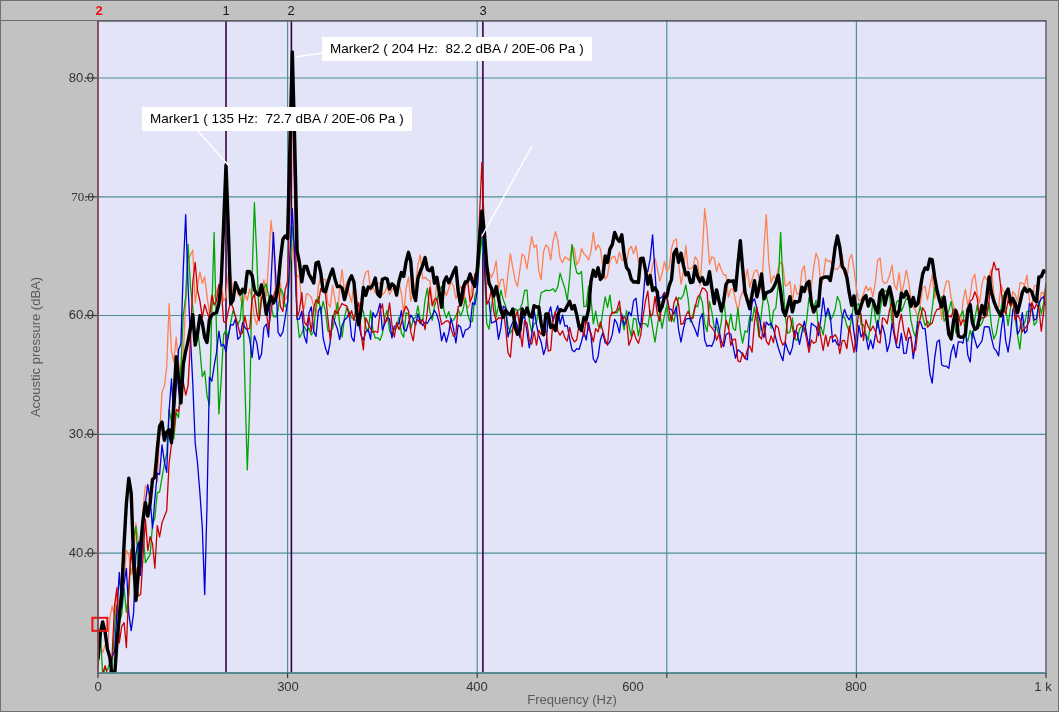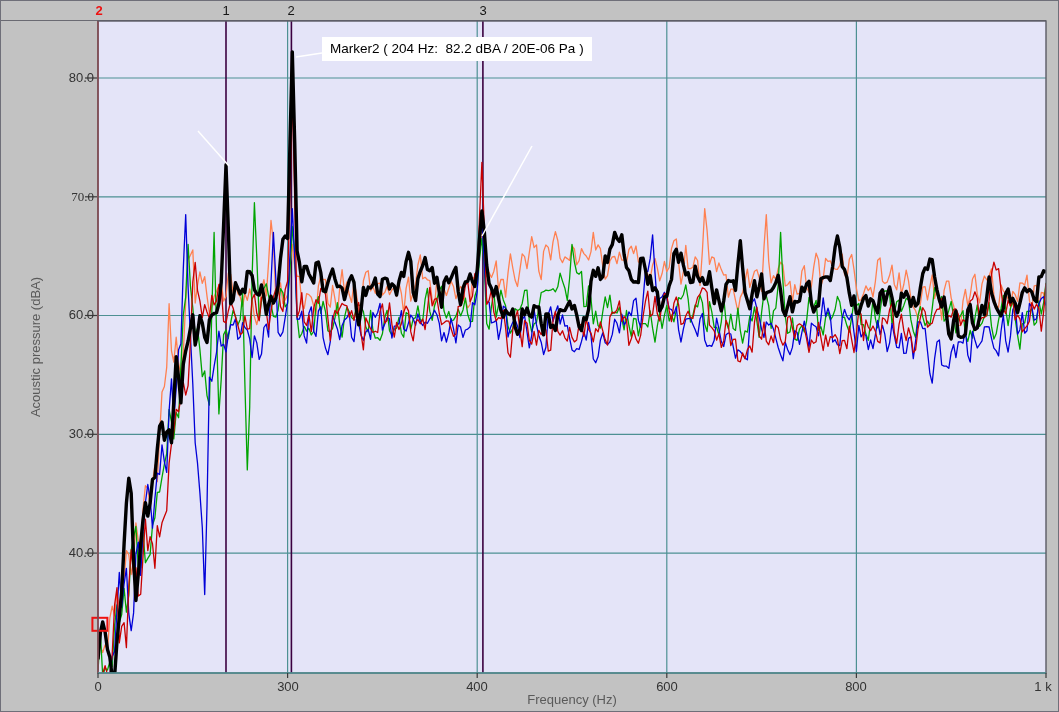--- a/index.html
+++ b/index.html
@@ -76,28 +76,29 @@
 
   <div class="lbl ytick" style="left:51px;top:69px;">80.0</div>
   <div class="lbl ytick" style="left:51px;top:188px;font-family:Liberation Serif, serif;">70.0</div>
   <div class="lbl ytick" style="left:51px;top:306px;">60.0</div>
   <div class="lbl ytick" style="left:51px;top:425px;">30.0</div>
   <div class="lbl ytick" style="left:51px;top:544px;">40.0</div>
 
   <div class="lbl xtick" style="left:57px;top:678px;">0</div>
   <div class="lbl xtick" style="left:247px;top:678px;">300</div>
   <div class="lbl xtick" style="left:436px;top:678px;">400</div>
-  <div class="lbl xtick" style="left:626px;top:678px;">600</div>
+  <div class="lbl xtick" style="left:592px;top:678px;">600</div>
   <div class="lbl xtick" style="left:815px;top:678px;">800</div>
   <div class="lbl xtick" style="left:1002px;top:678px;">1 k</div>
 
   <div class="lbl axis-title" style="left:35px;top:346px;transform:translate(-50%,-50%) rotate(-90deg);">Acoustic pressure (dBA)</div>
   <div class="lbl axis-title" style="left:571px;top:691px;transform:translateX(-50%);text-align:right;">Frequency (Hz)</div>
 
   <div class="strip-num" style="left:225px;">1</div>
   <div class="strip-num" style="left:290px;">2</div>
   <div class="strip-num" style="left:482px;">3</div>
 
   <div class="cursor-num" style="left:98px;">2</div>
 
+  <div class="callout" style="left:141px;top:106px;">Marker1 ( 135 Hz:  72.7 dBA / 20E-06 Pa )</div>
   <div class="callout" style="left:321px;top:36px;">Marker2 ( 204 Hz:  82.2 dBA / 20E-06 Pa )</div>
 
 </div>
 
 </body></html>

